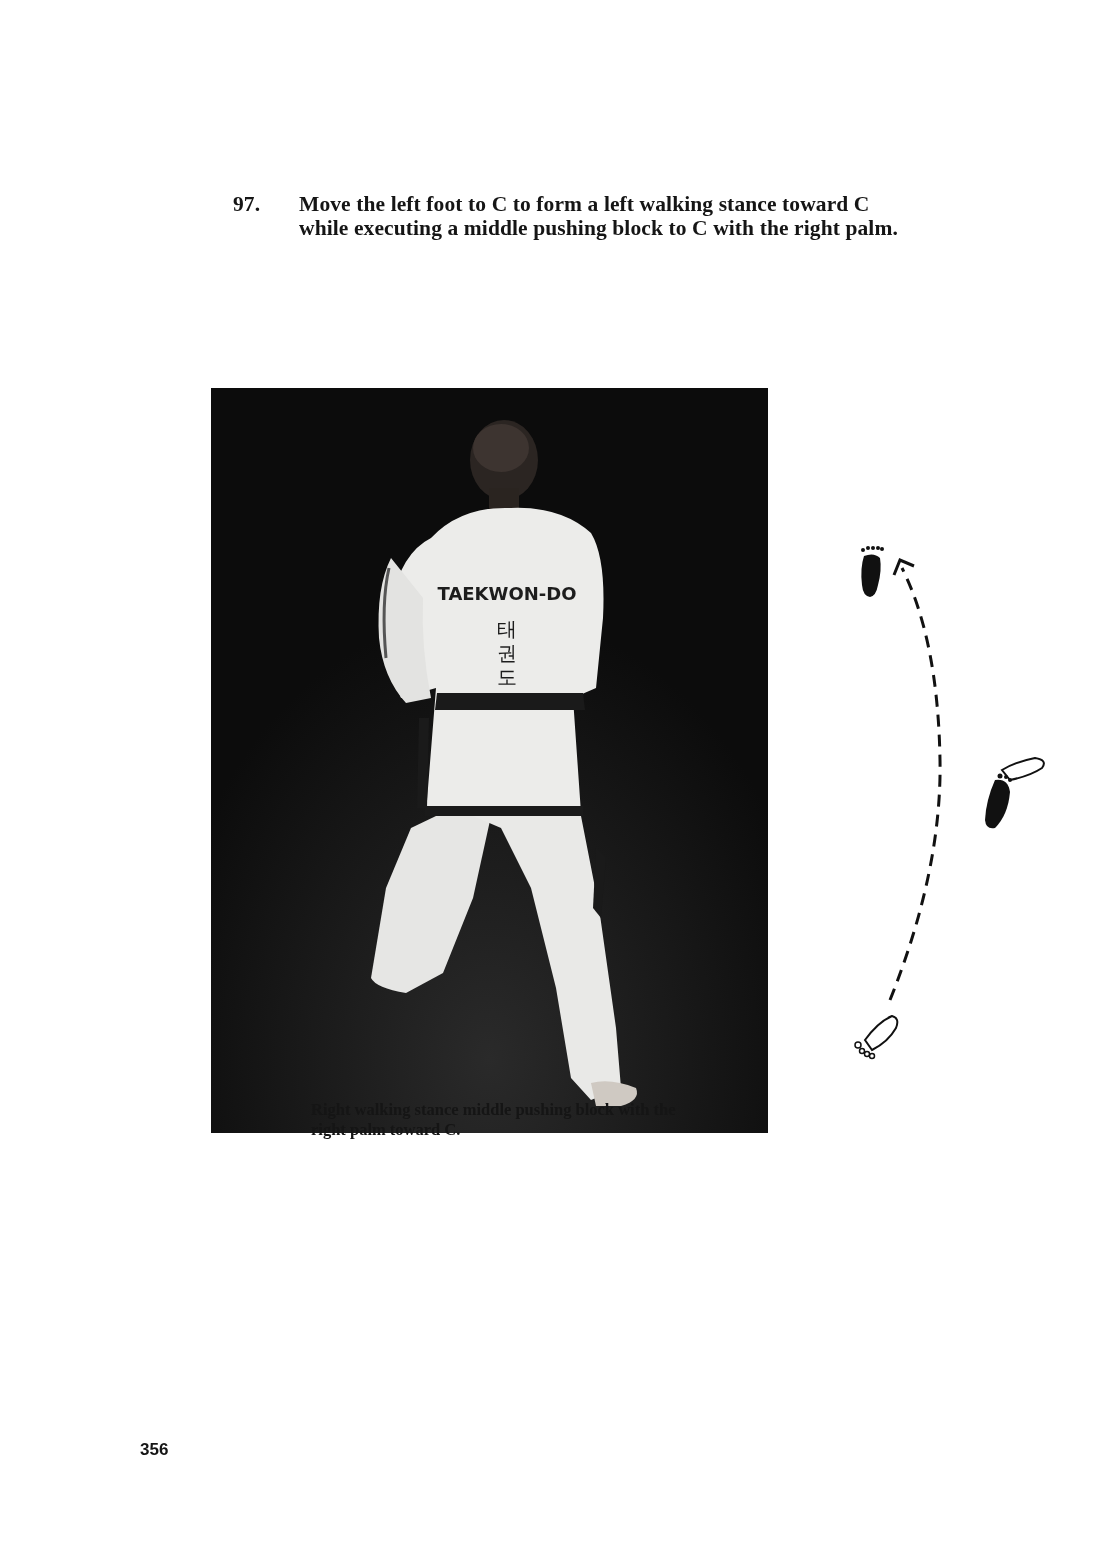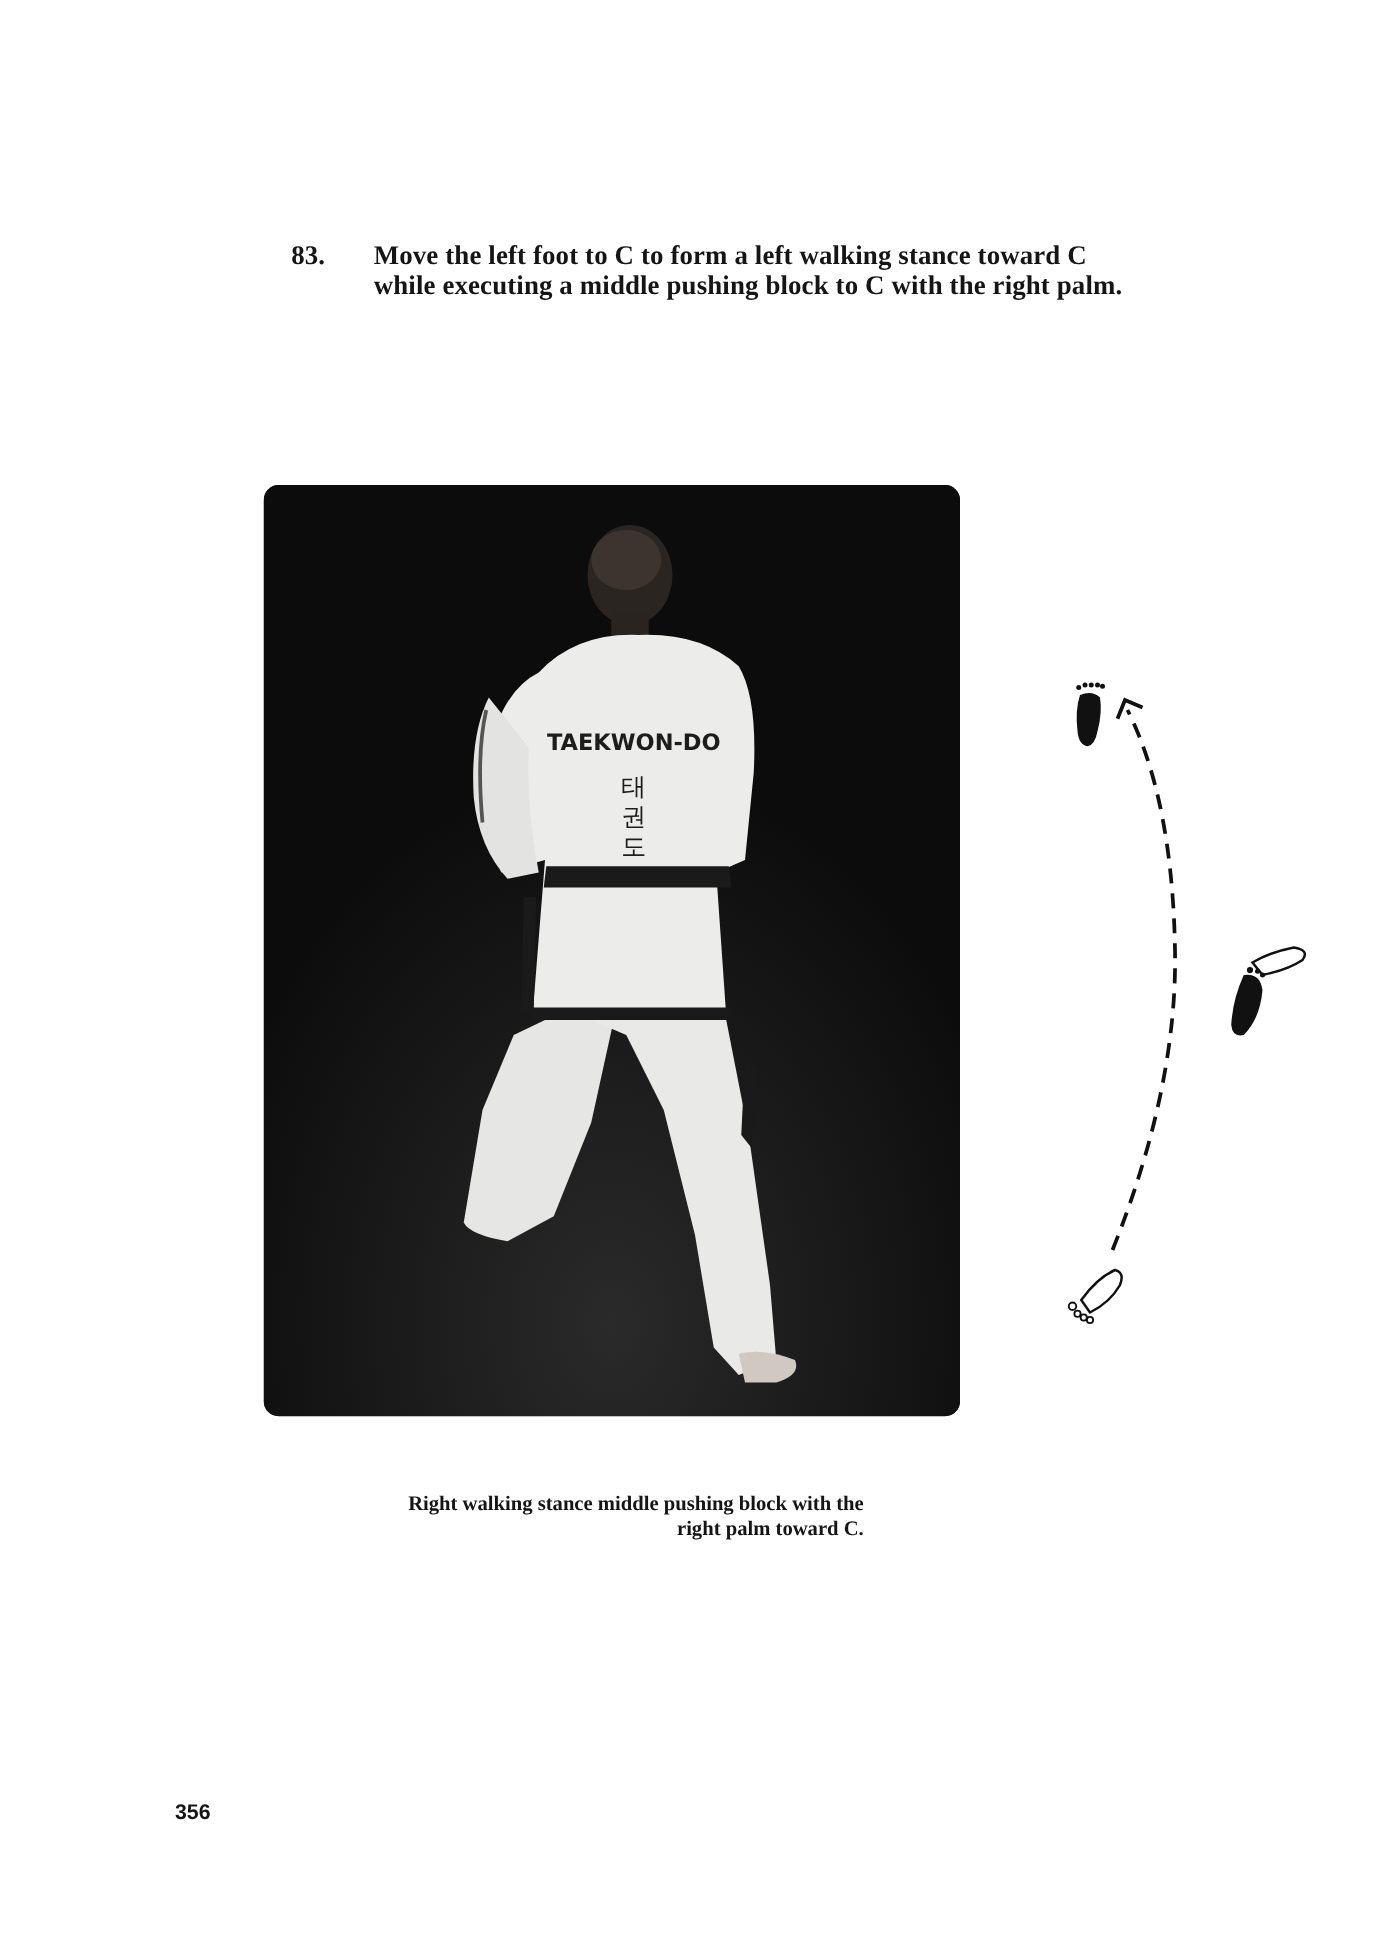--- a/index.html
+++ b/index.html
@@ -22,51 +22,49 @@
     letter-spacing: 0.1px;
   }
   .step .num { position: absolute; left: 0; top: 0; }
   .step .body { margin-left: 66px; display: block; }
   .photo {
     position: absolute;
     left: 211px; top: 388px;
     width: 557px; height: 745px;
     background: #0c0c0c;
     overflow: hidden;
-    border-radius: 12px;
   }
   .photo svg { display: block; }
   .caption {
     position: absolute;
-    left: 311px; top: 1193px;
+    left: 311px; top: 1100px;
     width: 380px;
     font-family: "Liberation Serif", "DejaVu Serif", serif;
     font-weight: bold;
     font-size: 16.5px;
     line-height: 20px;
-    text-align: right;
   }
   .diagram {
     position: absolute;
     left: 830px; top: 530px;
     width: 230px; height: 550px;
   }
   .page-number {
     position: absolute;
     left: 140px; top: 1440px;
     font-family: "Liberation Sans", "DejaVu Sans", sans-serif;
     font-weight: bold;
     font-size: 17px;
   }
 </style>
 </head>
 <body>
 
 <div class="step">
-  <span class="num">83.</span>
+  <span class="num">97.</span>
   <span class="body">Move the left foot to C to form a left walking stance toward C while executing a middle pushing block to C with the right palm.</span>
 </div>
 
 <div class="photo">
   <svg width="557" height="745" viewBox="0 0 557 745">
     <defs>
       <radialGradient id="floor" cx="0.5" cy="0.9" r="0.6">
         <stop offset="0" stop-color="#2a2a2a"></stop>
         <stop offset="1" stop-color="#0c0c0c"></stop>
       </radialGradient>

